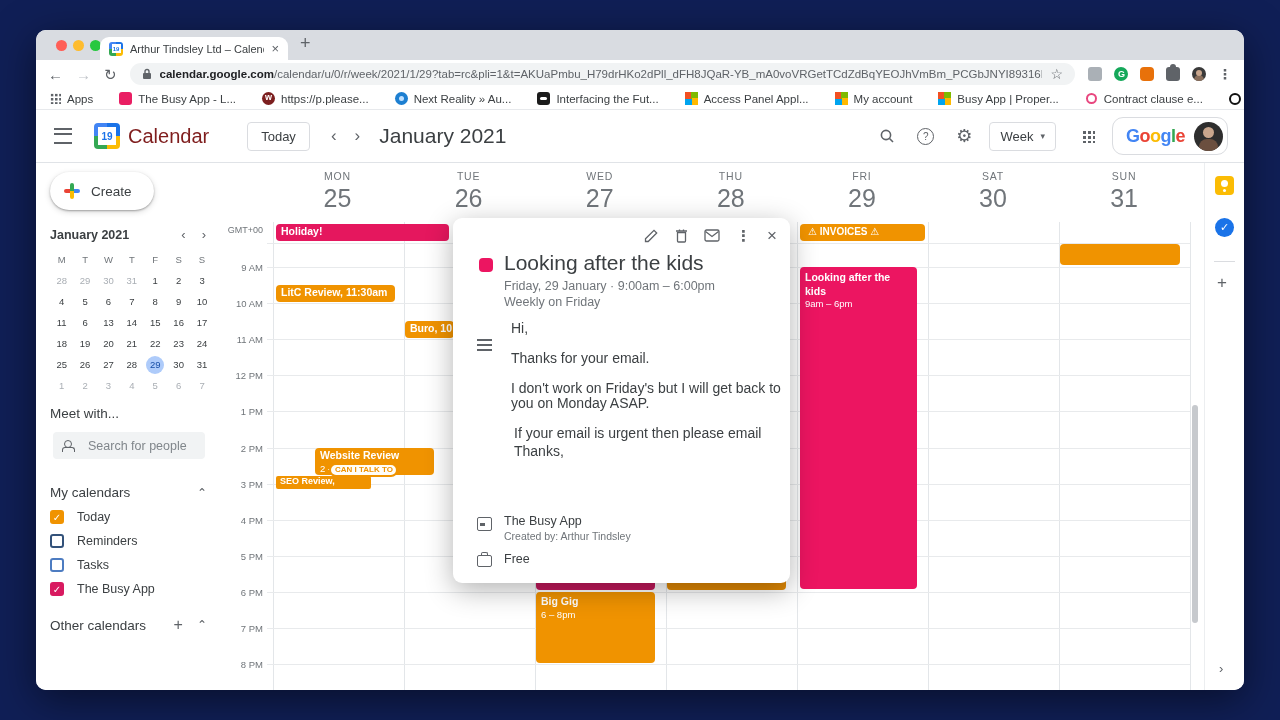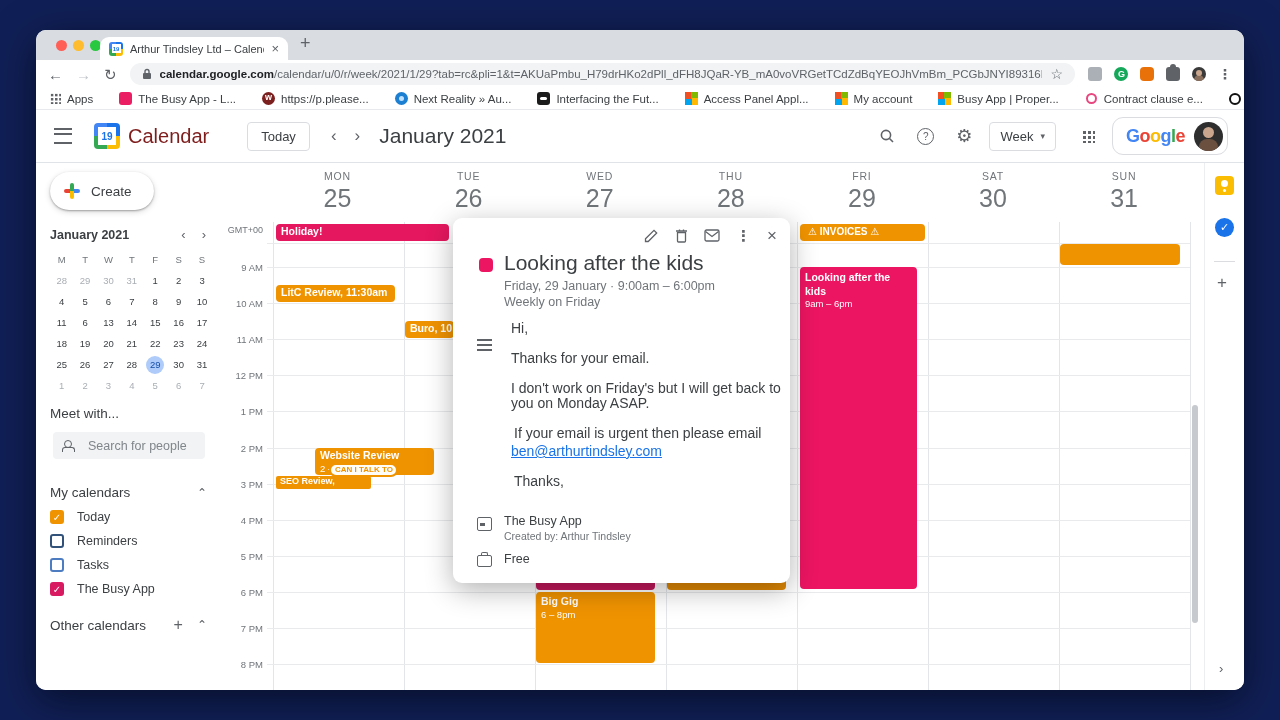--- a/index.html
+++ b/index.html
@@ -636,21 +636,20 @@
       <div class="pp-color"></div>
       <div class="pp-title">Looking after the kids</div>
       <div class="pp-date">Friday, 29 January  ·  9:00am – 6:00pm</div>
       <div class="pp-rec">Weekly on Friday</div>
       <div class="pp-desc-icon"></div>
       <div class="pp-desc">
         <p>Hi,</p>
         <p>Thanks for your email.</p>
         <p>I don't work on Friday's but I will get back to you on Monday ASAP.</p>
         <p class="tight">If your email is urgent then please email</p>
-        <p><a class="pp-link">ben@arthurtindsley.com</a></p>
         <p class="tight">Thanks,</p>
       </div>
       <div class="pp-cal-icon"></div>
       <div class="pp-calname">The Busy App</div>
       <div class="pp-created">Created by: Arthur Tindsley</div>
       <div class="pp-case-icon"></div>
       <div class="pp-free">Free</div>
     </div>
 
   </div>

